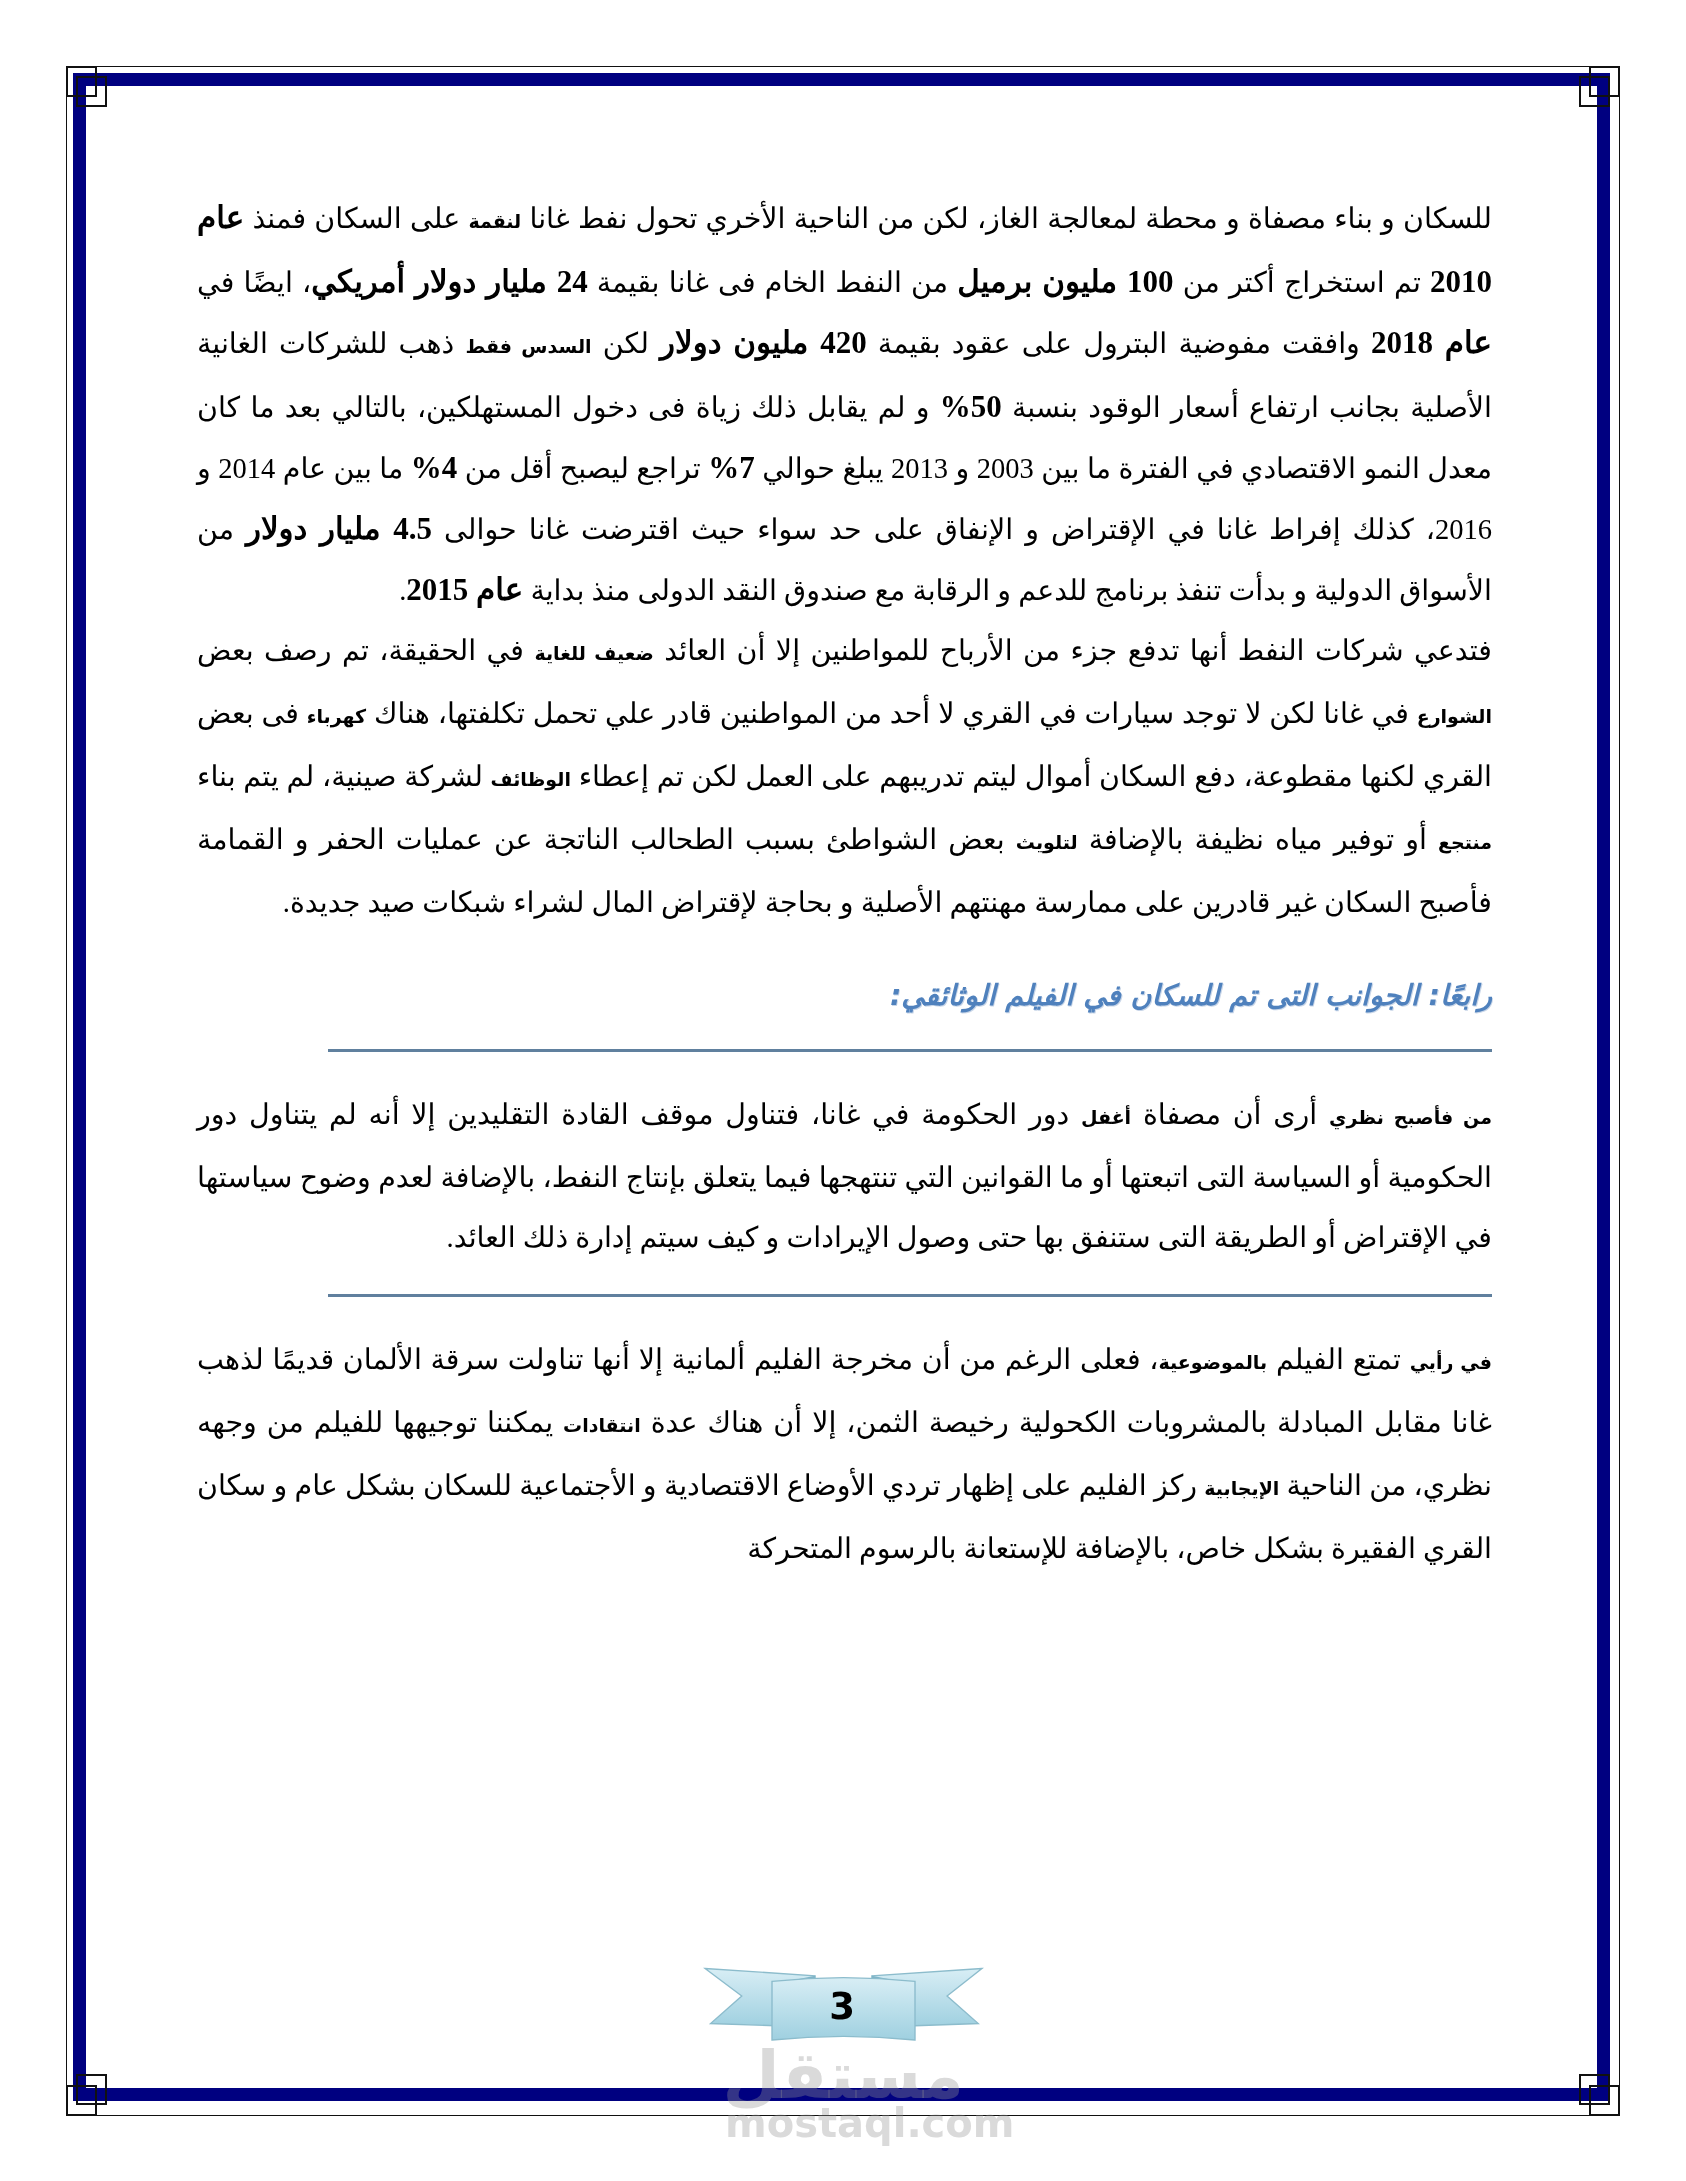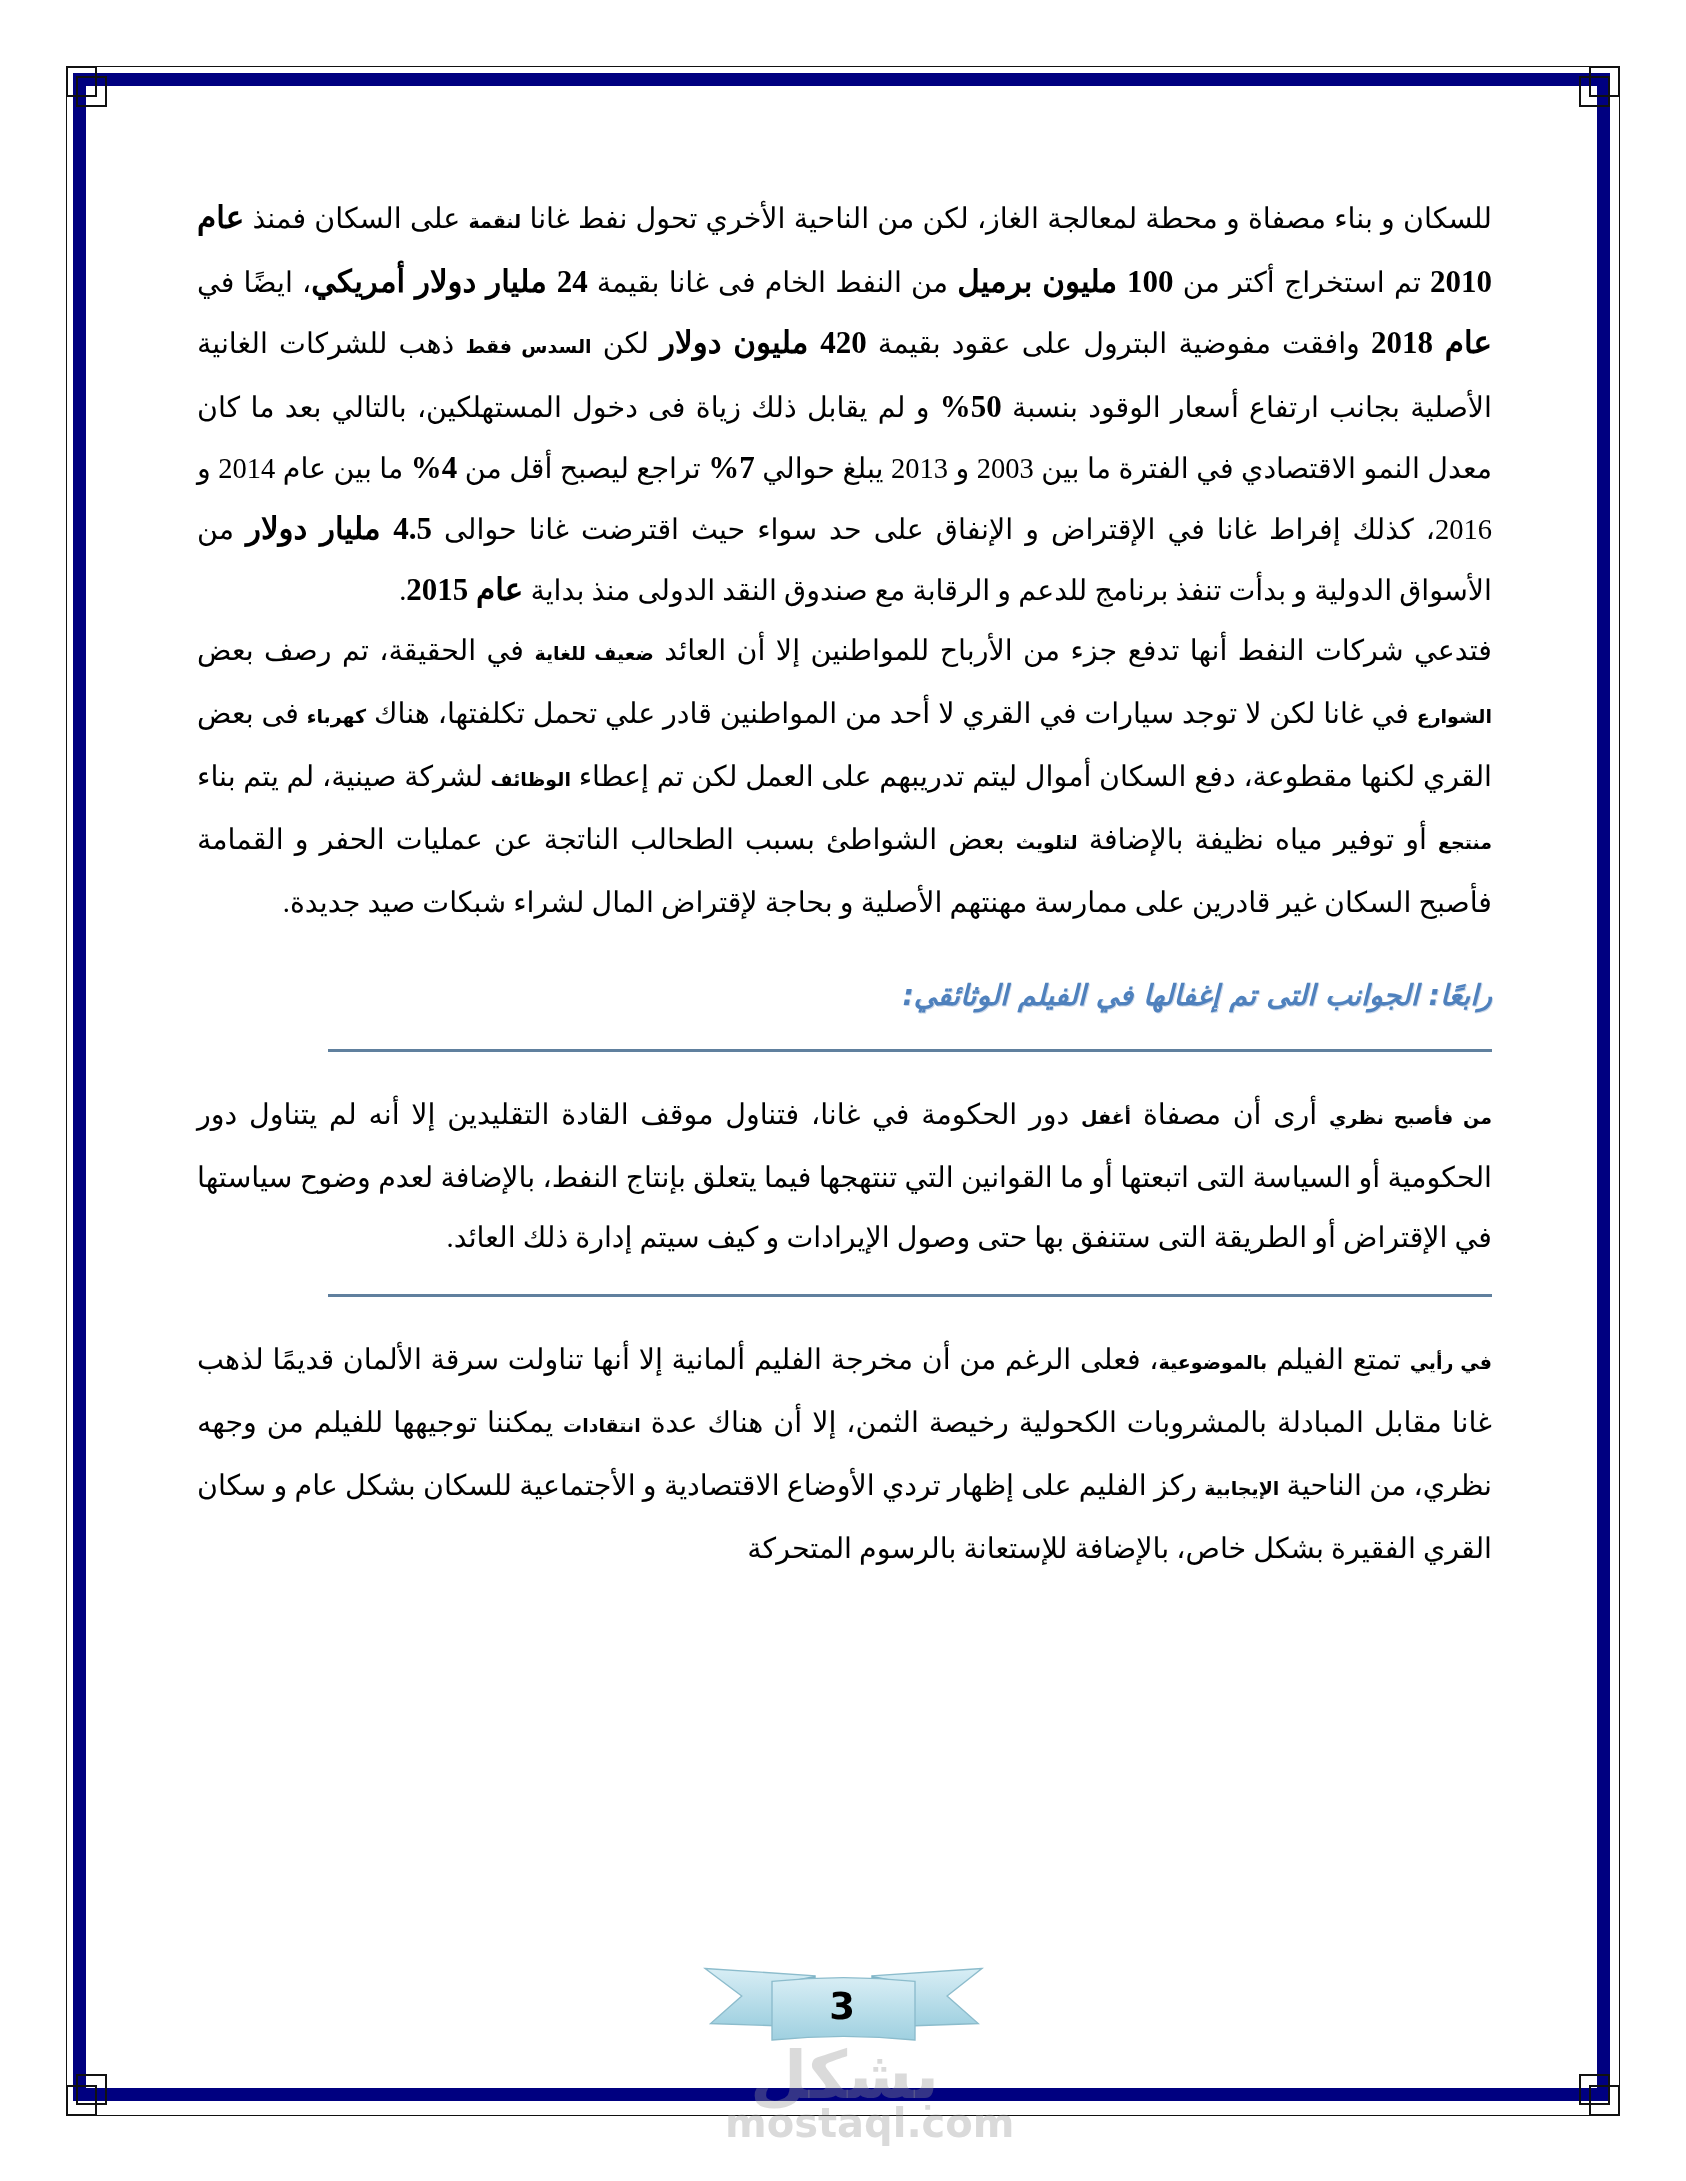--- a/index.html
+++ b/index.html
@@ -39,21 +39,21 @@
 <div class="corner" style="left:1579px;top:76px;"></div>
 <div class="corner" style="left:66px;top:2085px;"></div>
 <div class="corner" style="left:76px;top:2074px;"></div>
 <div class="corner" style="left:1589px;top:2085px;"></div>
 <div class="corner" style="left:1579px;top:2074px;"></div>
 
 <div class="content">
   <p><span>للسكان و بناء مصفاة و محطة لمعالجة الغاز،  لكن من الناحية الأخري تحول نفط غانا </span><b>لنقمة</b><span> على السكان فمنذ </span><b class="num">عام 2010</b><span> تم استخراج أكتر من </span><b class="num">100 مليون برميل</b><span> من النفط الخام فى غانا بقيمة </span><b class="num">24 مليار دولار أمريكي</b><span>، ايضًا في </span><b class="num">عام 2018</b><span> وافقت مفوضية البترول على عقود بقيمة </span><b class="num">420 مليون دولار</b><span> لكن </span><b>السدس فقط</b><span> ذهب للشركات الغانية الأصلية بجانب ارتفاع أسعار الوقود بنسبة </span><b class="num">50%</b><span> و لم يقابل ذلك زياة فى دخول المستهلكين، بالتالي بعد ما كان معدل النمو الاقتصادي في الفترة ما بين 2003 و  2013 يبلغ حوالي </span><b class="num">7%</b><span> تراجع ليصبح أقل من </span><b class="num">4%</b><span> ما بين عام 2014 و 2016، كذلك إفراط غانا في الإقتراض و الإنفاق على حد سواء  حيث اقترضت غانا حوالى </span><b class="num">4.5 مليار دولار</b><span> من الأسواق الدولية و بدأت تنفذ برنامج للدعم و الرقابة مع صندوق النقد الدولى منذ بداية </span><b class="num">عام 2015</b><span>.</span></p>
   <p><span>فتدعي شركات النفط أنها تدفع جزء من الأرباح للمواطنين إلا أن العائد </span><b>ضعيف للغاية</b><span> في الحقيقة، تم رصف بعض </span><b>الشوارع</b><span> في غانا لكن لا توجد سيارات في القري لا أحد من المواطنين قادر علي تحمل تكلفتها، هناك </span><b>كهرباء</b><span> فى بعض القري لكنها مقطوعة، دفع السكان أموال ليتم تدريبهم على العمل لكن تم إعطاء </span><b>الوظائف</b><span> لشركة صينية، لم يتم بناء </span><b>منتجع</b><span> أو توفير مياه نظيفة بالإضافة </span><b>لتلويث</b><span> بعض الشواطئ بسبب الطحالب الناتجة عن عمليات الحفر و القمامة فأصبح السكان غير قادرين على ممارسة مهنتهم الأصلية و بحاجة لإقتراض المال لشراء شبكات صيد جديدة.</span></p>
 
-  <div class="heading" style="margin-top:35px;">رابعًا: الجوانب التى تم إغفالها في الفيلم الوثائقي:</div>
+  <div class="heading" style="margin-top:35px;">رابعًا: الجوانب التى تم للسكان في الفيلم الوثائقي:</div>
   <div class="rule"></div>
   <p><b>من فأصبح نظري</b><span> أرى أن مصفاة </span><b>أغفل</b><span> دور الحكومة في غانا، فتناول موقف القادة التقليدين إلا أنه لم يتناول دور الحكومية أو السياسة التى اتبعتها أو ما القوانين التي تنتهجها فيما يتعلق بإنتاج النفط، بالإضافة لعدم وضوح سياستها في الإقتراض أو الطريقة التى ستنفق بها حتى وصول الإيرادات و كيف سيتم إدارة ذلك العائد.</span></p>
 
   <div class="rule"></div>
   <p><b>في رأيي</b><span> تمتع الفيلم </span><b>بالموضوعية</b><span>، فعلى الرغم من أن مخرجة الفليم ألمانية إلا أنها تناولت سرقة الألمان قديمًا لذهب غانا مقابل المبادلة بالمشروبات الكحولية رخيصة الثمن، إلا أن هناك عدة </span><b>انتقادات</b><span> يمكننا توجيهها للفيلم من وجهه نظري، من الناحية </span><b>الإيجابية</b><span> ركز الفليم على إظهار تردي الأوضاع الاقتصادية و الأجتماعية للسكان بشكل عام و سكان القري الفقيرة بشكل خاص، بالإضافة للإستعانة بالرسوم المتحركة</span></p>
 </div>
 
 <svg class="ribbon" viewBox="0 0 306 96">
   <defs>
     <linearGradient id="rg" x1="0" y1="0" x2="0" y2="1">
@@ -63,16 +63,16 @@
   </defs>
   <polygon points="2,6 122,14 122,70 8,66 42,36" fill="url(#rg)" stroke="#8cbccc" stroke-width="1.5"></polygon>
   <polygon points="304,6 184,14 184,70 300,66 266,36" fill="url(#rg)" stroke="#8cbccc" stroke-width="1.5"></polygon>
   <polygon points="92,20 122,14 122,24" fill="#7fb5c8"></polygon>
   <polygon points="214,20 184,14 184,24" fill="#7fb5c8"></polygon>
   <path d="M75,20 Q153,12 231,20 L231,84 Q153,76 75,84 Z" fill="url(#rg)" stroke="#8cbccc" stroke-width="1.5"></path>
 </svg>
 <div class="page-num">3</div>
 
 <div class="watermark">
-  <div class="wm-ar">بشكل</div>
+  <div class="wm-ar">مستقل</div>
   <div class="wm-en">mostaql.com</div>
 </div>
 
 
 </body></html>

